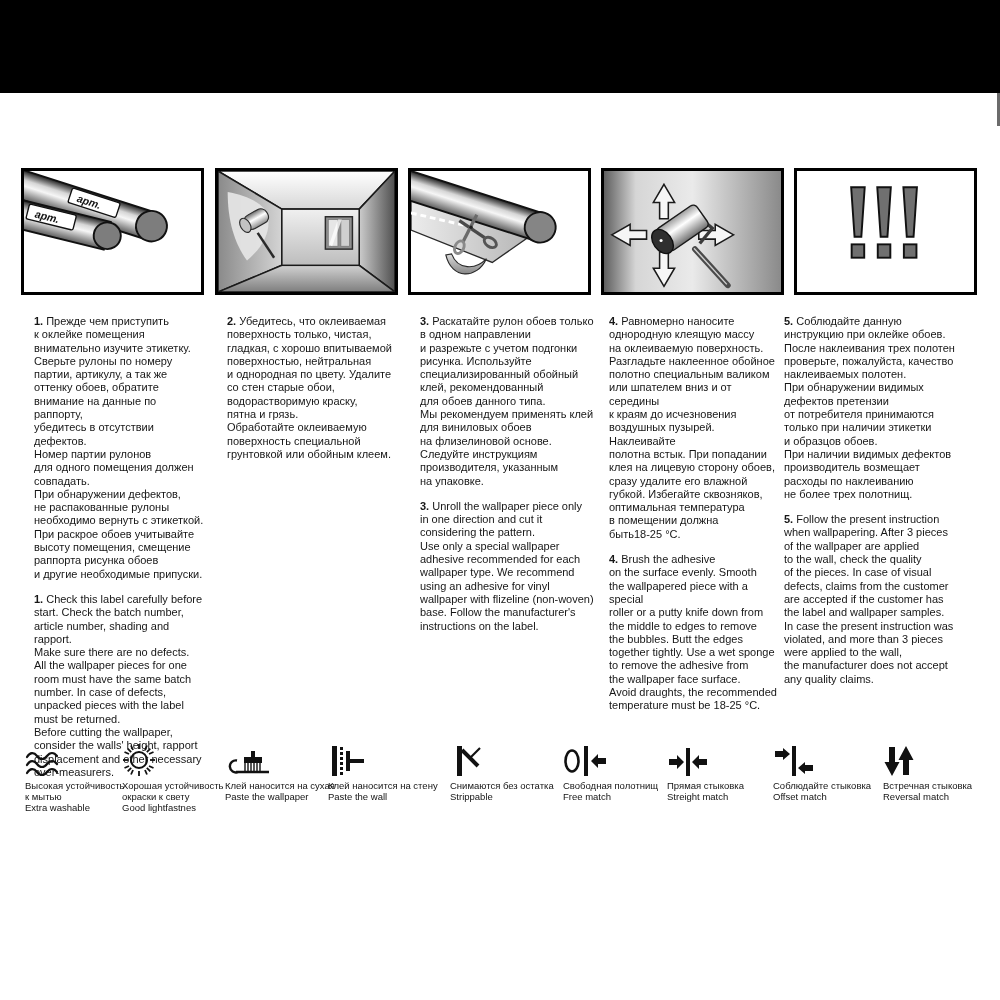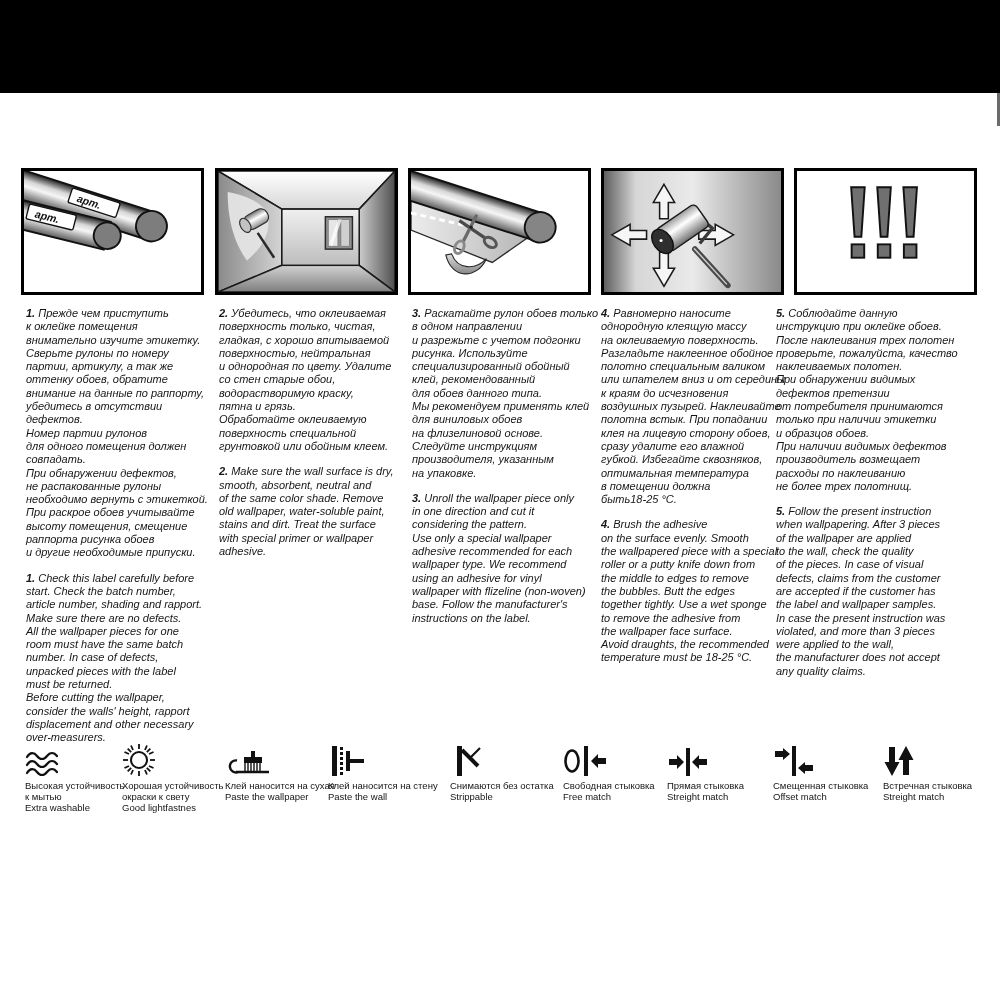--- a/index.html
+++ b/index.html
@@ -8,21 +8,21 @@
     font-family:"Liberation Sans", sans-serif;color:#161616;overflow:hidden;
   }
   .top-band{position:absolute;left:0;top:0;width:1000px;height:93px;background:#000;}
   .right-strip{position:absolute;left:997px;top:93px;width:3px;height:33px;background:#6b6b6b;}
   .panel{
     position:absolute;top:168px;width:183px;height:127px;border:3px solid #000;
     box-sizing:border-box;background:#fff;overflow:hidden;
   }
   .panel svg{display:block;width:100%;height:100%;}
   .col{position:absolute;top:303px;width:198px;}
-  .para{margin:4px;font-size:11px;line-height:13.3px;white-space:pre-line;letter-spacing:0;font-style:italic;}
+  .para{margin:12px;font-size:11px;line-height:13.3px;white-space:pre-line;letter-spacing:0;}
   .para.en{margin-top:12px;}
   .num{font-weight:bold;margin-right:3px;}
   .symbol{position:absolute;top:743px;}
   .sym-icon{height:34px;display:flex;align-items:flex-end;}
   .sym-label{margin-top:4px;font-size:9.5px;line-height:10.8px;white-space:pre-line;color:#141414;}
 </style>
 </head>
 <body>
 
 <div class="top-band"></div>
@@ -221,27 +221,20 @@
 поверхность только, чистая,
 гладкая, с хорошо впитываемой
 поверхностью, нейтральная
 и однородная по цвету. Удалите
 со стен старые обои,
 водорастворимую краску,
 пятна и грязь.
 Обработайте оклеиваемую
 поверхность специальной
 грунтовкой или обойным клеем.</span></p>
-  <p class="para en"><b class="num">2.</b><span>Make sure the wall surface is dry,
-smooth, absorbent, neutral and
-of the same color shade. Remove
-old wallpaper, water-soluble paint,
-stains and dirt. Treat the surface
-with special primer or wallpaper
-adhesive.</span></p>
 </div>
 <div class="col" style="left:408px">
   <p class="para"><b class="num">3.</b><span>Раскатайте рулон обоев только
 в одном направлении
 и разрежьте с учетом подгонки
 рисунка. Используйте
 специализированный обойный
 клей, рекомендованный
 для обоев данного типа.
 Мы рекомендуем применять клей
@@ -415,21 +408,21 @@
 </div>
 
 <div class="symbol" style="left:563px">
   <div class="sym-icon">
     <svg width="44" height="32" viewBox="0 0 44 32">
       <ellipse cx="9" cy="16" rx="6.5" ry="10.5" fill="none" stroke="#111" stroke-width="2.6"></ellipse>
       <rect x="21" y="1" width="4" height="30" fill="#111"></rect>
       <polygon points="28,16 35,9 35,13 43,13 43,19 35,19 35,23" fill="#111"></polygon>
     </svg>
   </div>
-  <div class="sym-label">Свободная стыковка
+  <div class="sym-label">Свободная полотнищ
 Free match</div>
 </div>
 
 <div class="symbol" style="left:667px">
   <div class="sym-icon">
     <svg width="42" height="30" viewBox="0 0 42 30">
       <rect x="19" y="1" width="4" height="28" fill="#111"></rect>
       <polygon points="17,15 10,8 10,12 2,12 2,18 10,18 10,22" fill="#111"></polygon>
       <polygon points="25,15 32,8 32,12 40,12 40,18 32,18 32,22" fill="#111"></polygon>
     </svg>
@@ -439,26 +432,26 @@
 </div>
 
 <div class="symbol" style="left:773px">
   <div class="sym-icon">
     <svg width="42" height="32" viewBox="0 0 42 32">
       <rect x="19" y="1" width="4" height="30" fill="#111"></rect>
       <polygon points="17,9 10,3 10,6 2,6 2,12 10,12 10,15" fill="#111"></polygon>
       <polygon points="25,23 32,17 32,20 40,20 40,26 32,26 32,29" fill="#111"></polygon>
     </svg>
   </div>
-  <div class="sym-label">Смещенная стыковка
+  <div class="sym-label">Соблюдайте стыковка
 Offset match</div>
 </div>
 
 <div class="symbol" style="left:883px">
   <div class="sym-icon">
     <svg width="32" height="32" viewBox="0 0 32 32">
       <path d="M6 2 h6 v15 h4.5 L9 31 L1.5 17 H6 Z" fill="#111"></path>
       <path d="M20 30 h6 v-15 h4.5 L23 1 L15.5 15 H20 Z" fill="#111"></path>
     </svg>
   </div>
   <div class="sym-label">Встречная стыковка
-Streight match</div>
+Reversal match</div>
 </div>
 
 </body></html>

